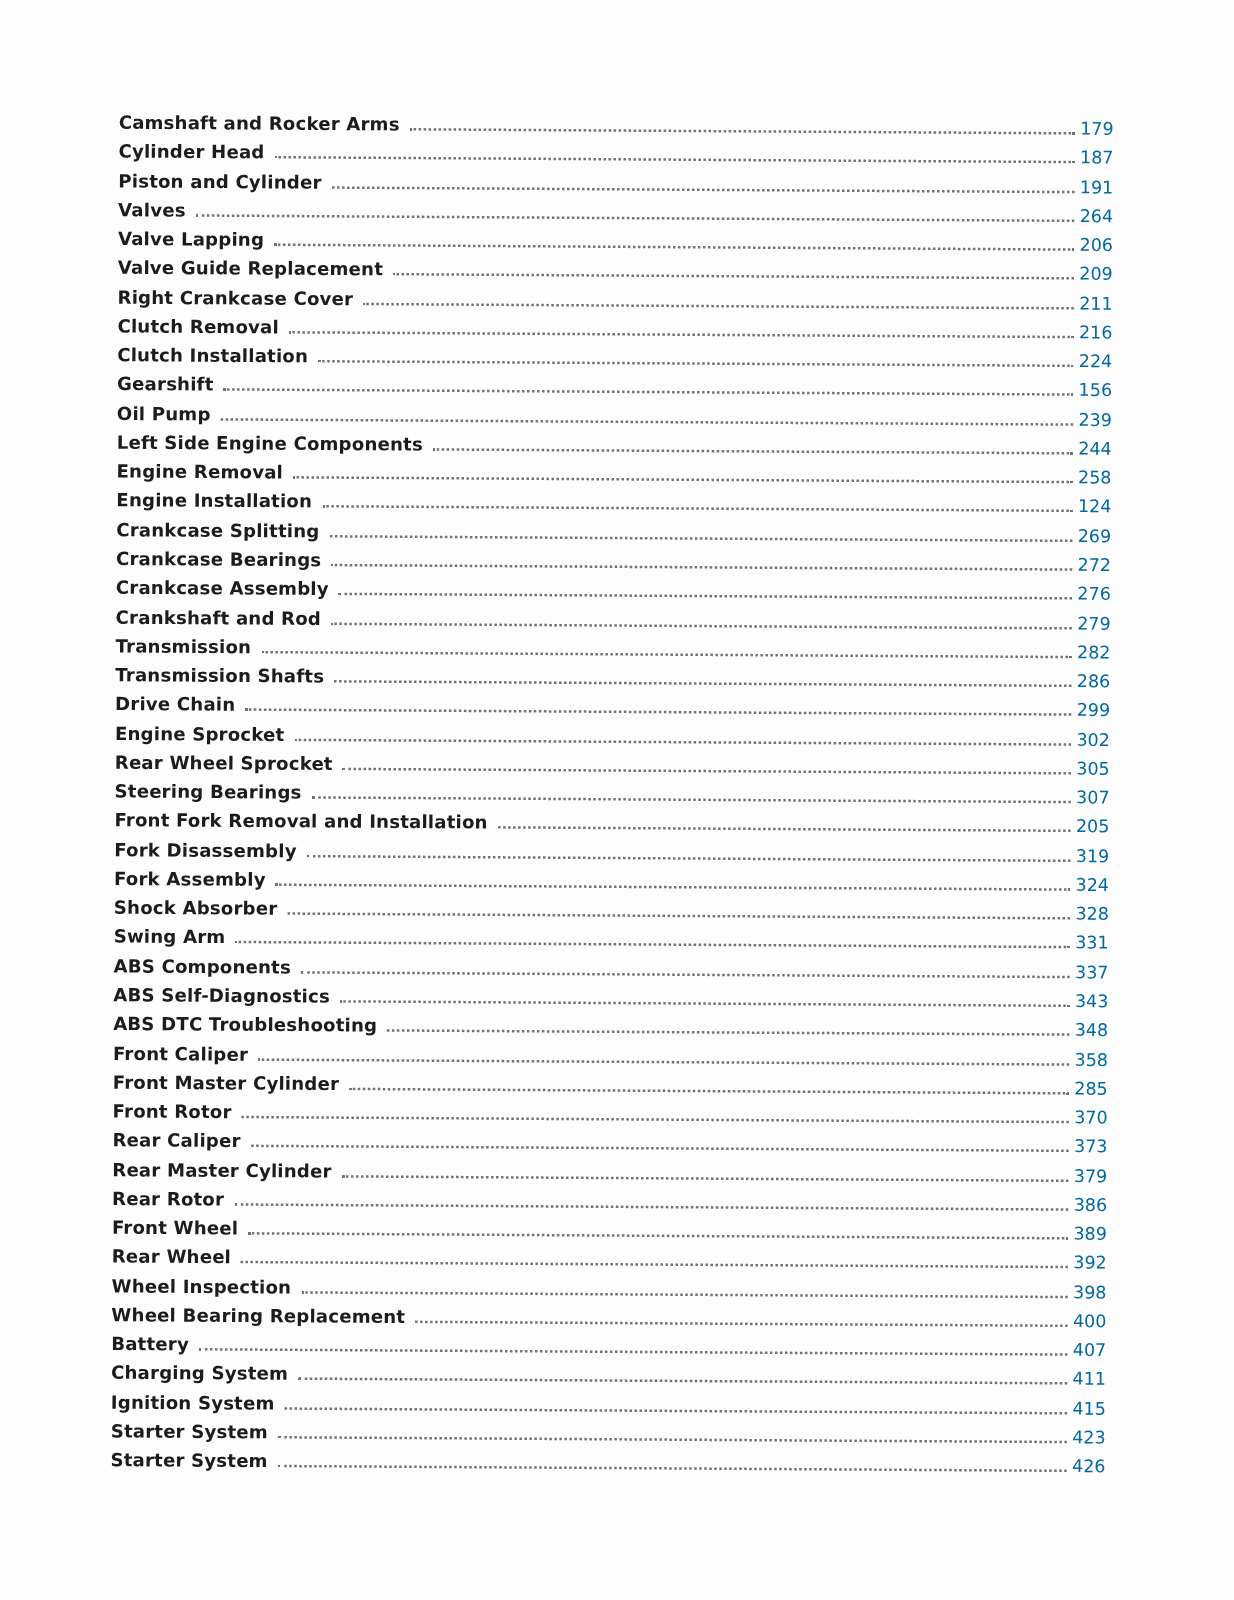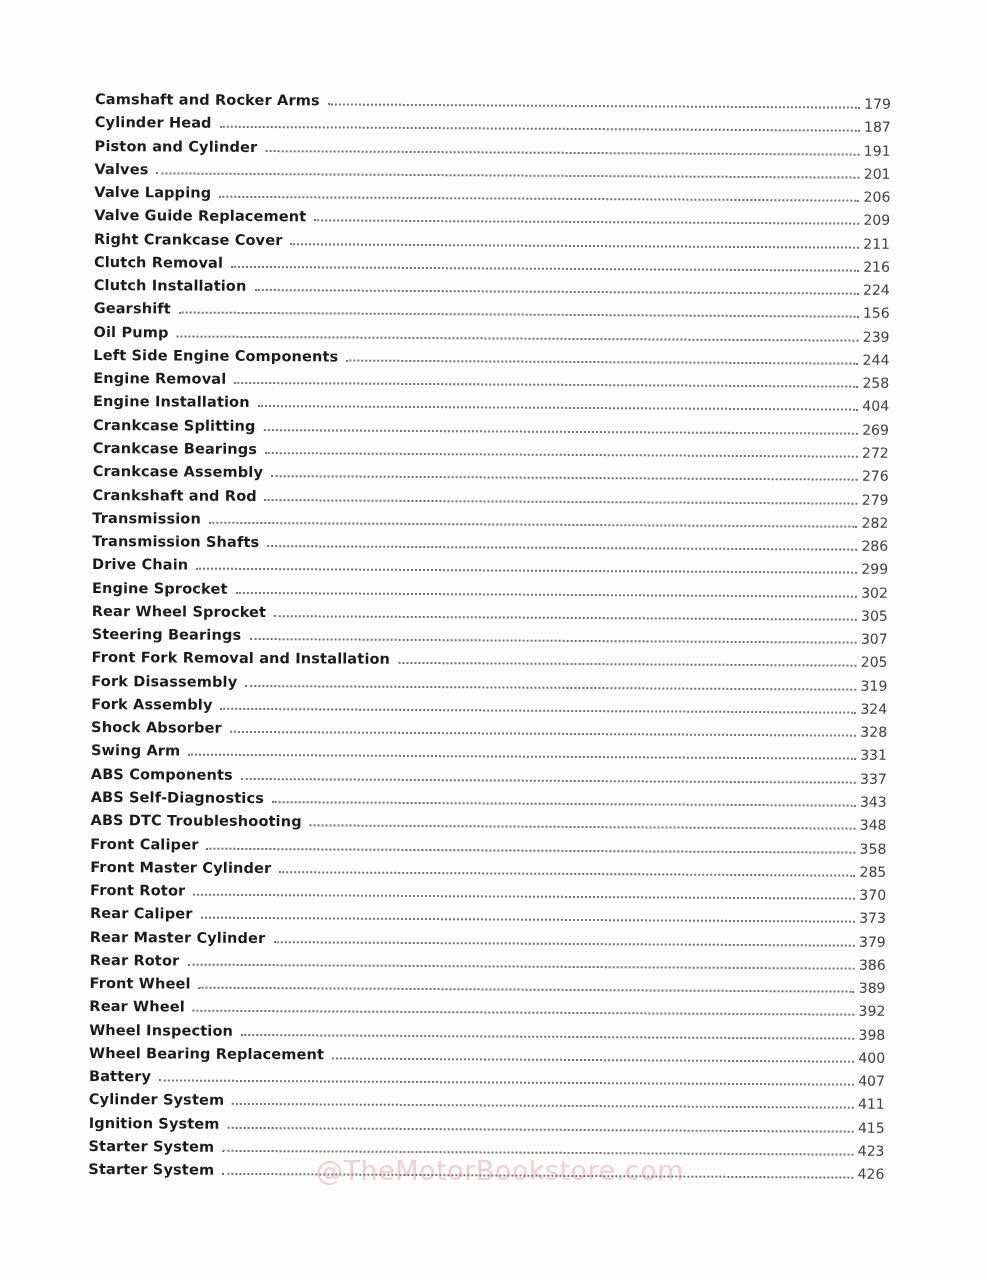--- a/index.html
+++ b/index.html
@@ -50,21 +50,21 @@
   .toc-leader {
     flex: 1 1 auto;
     border-bottom: 2px dotted #444;
     height: 0;
     margin-bottom: 3px;
     opacity: 0.75;
   }
   .toc-page {
     flex: 0 0 auto;
     font-size: 14px;
-    color: #404040;
+    color: #0369a1;
     padding-left: 3px;
     min-width: 28px;
     text-align: right;
   }
   .watermark {
     position: absolute;
     left: 316px;
     top: 1155px;
     font-family: "DejaVu Sans", sans-serif;
     font-size: 27px;
@@ -90,21 +90,21 @@
     <span class="toc-page">187</span>
   </li>
       <li class="toc-row">
     <span class="toc-title">Piston and Cylinder</span>
     <span class="toc-leader"></span>
     <span class="toc-page">191</span>
   </li>
       <li class="toc-row">
     <span class="toc-title">Valves</span>
     <span class="toc-leader"></span>
-    <span class="toc-page">201</span>
+    <span class="toc-page">264</span>
   </li>
       <li class="toc-row">
     <span class="toc-title">Valve Lapping</span>
     <span class="toc-leader"></span>
     <span class="toc-page">206</span>
   </li>
       <li class="toc-row">
     <span class="toc-title">Valve Guide Replacement</span>
     <span class="toc-leader"></span>
     <span class="toc-page">209</span>
@@ -140,21 +140,21 @@
     <span class="toc-page">244</span>
   </li>
       <li class="toc-row">
     <span class="toc-title">Engine Removal</span>
     <span class="toc-leader"></span>
     <span class="toc-page">258</span>
   </li>
       <li class="toc-row">
     <span class="toc-title">Engine Installation</span>
     <span class="toc-leader"></span>
-    <span class="toc-page">404</span>
+    <span class="toc-page">124</span>
   </li>
       <li class="toc-row">
     <span class="toc-title">Crankcase Splitting</span>
     <span class="toc-leader"></span>
     <span class="toc-page">269</span>
   </li>
       <li class="toc-row">
     <span class="toc-title">Crankcase Bearings</span>
     <span class="toc-leader"></span>
     <span class="toc-page">272</span>
@@ -288,34 +288,33 @@
     <span class="toc-title">Wheel Bearing Replacement</span>
     <span class="toc-leader"></span>
     <span class="toc-page">400</span>
   </li>
       <li class="toc-row">
     <span class="toc-title">Battery</span>
     <span class="toc-leader"></span>
     <span class="toc-page">407</span>
   </li>
       <li class="toc-row">
-    <span class="toc-title">Cylinder System</span>
+    <span class="toc-title">Charging System</span>
     <span class="toc-leader"></span>
     <span class="toc-page">411</span>
   </li>
       <li class="toc-row">
     <span class="toc-title">Ignition System</span>
     <span class="toc-leader"></span>
     <span class="toc-page">415</span>
   </li>
       <li class="toc-row">
     <span class="toc-title">Starter System</span>
     <span class="toc-leader"></span>
     <span class="toc-page">423</span>
   </li>
       <li class="toc-row">
     <span class="toc-title">Starter System</span>
     <span class="toc-leader"></span>
     <span class="toc-page">426</span>
   </li>
     </ul>
-  <div class="watermark">@TheMotorBookstore.com</div>
 </div>
 
 </body></html>

